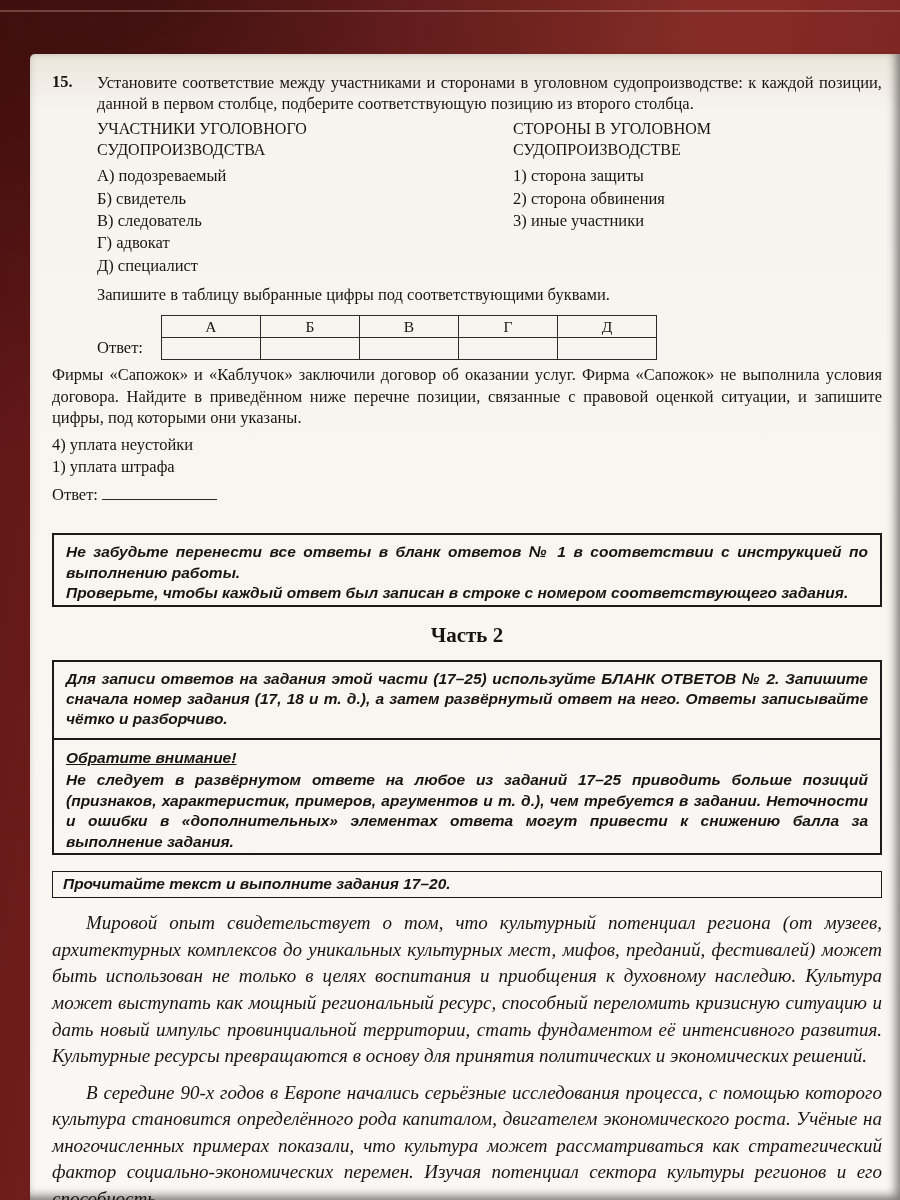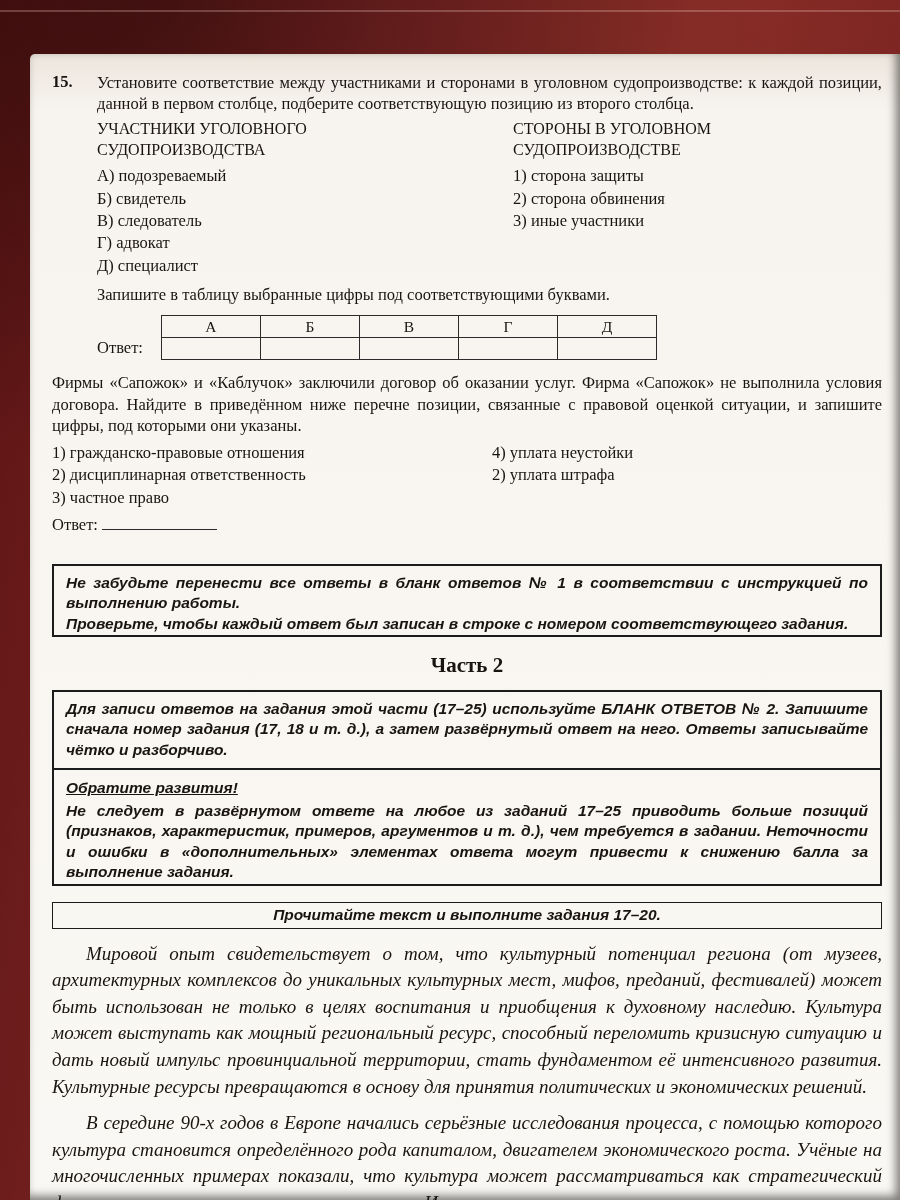--- a/index.html
+++ b/index.html
@@ -22,21 +22,21 @@
     background: rgba(255,220,210,0.25);
   }
   .page {
     position: absolute; left: 30px; top: 54px; right: 0; bottom: 0;
     background: linear-gradient(180deg, #ece5dc 0%, #f7f4ef 5%, #faf8f4 100%);
     border-top-left-radius: 5px;
     box-shadow: -4px -4px 10px rgba(0,0,0,0.5) inset;
   }
   .content { position: relative; padding: 18px 18px 0 22px; }
 
-  .question { display: flex; margin-bottom: 12px; }
+  .question { display: flex; margin-bottom: 4px; }
   .q-num { width: 45px; flex: 0 0 45px; font-weight: bold; font-size: 16.5px; }
   .q-body { flex: 1; min-width: 0; }
   .q-text { margin: 0; font-size: 16.5px; line-height: 1.28; text-align: justify; }
 
   .match-cols, .list-cols { display: flex; margin-top: 5px; justify-content: flex-end; }
   .match-col.left, .list-col.left { width: 53%; flex: 0 0 53%; }
   .match-col.right, .list-col.right { flex: 1; }
   .match-title { font-size: 16px; line-height: 1.28; max-width: 255px; margin-bottom: 5px; }
   .match-item, .option-item { font-size: 16.5px; line-height: 1.3; margin-top: 1px; }
 
@@ -68,21 +68,21 @@
   .attention { text-decoration: underline; margin-bottom: 2px !important; text-align: left !important; }
 
   .part-title {
     text-align: center; font-weight: bold; font-size: 21px;
     margin: 16px 0 6px; font-family: "Liberation Serif", serif;
   }
 
   .reading-box {
     border: 1.5px solid #1b1b1b;
     margin-top: 16px; padding: 3px 10px 4px;
-    text-align: center;
+    text-align: left;
     font-family: "Liberation Sans", sans-serif;
     font-style: italic; font-weight: bold; font-size: 15.5px;
   }
 
   .reading-para {
     margin: 10px 0 0; font-size: 19px; line-height: 1.4;
     text-align: justify; text-indent: 34px; font-style: italic;
   }
   .reading-para:first-of-type { margin-top: 12px; }
 </style>
@@ -138,45 +138,40 @@
               </div>
           </div>
         </div>
       </div>
     </div>
 
     <div class="question">
       <div class="q-body">
         <p class="q-text">Фирмы «Сапожок» и «Каблучок» заключили договор об оказании услуг. Фирма «Сапожок» не выполнила условия договора. Найдите в приведённом ниже перечне позиции, связанные с правовой оценкой ситуации, и запишите цифры, под которыми они указаны.</p>
         <div class="list-cols">
-          <div class="list-col left">
-              <div class="option-item">1) гражданско-правовые отношения</div>
-              <div class="option-item">2) дисциплинарная ответственность</div>
-              <div class="option-item">3) частное право</div>
-            </div>
           <div class="list-col right">
               <div class="option-item">4) уплата неустойки</div>
-              <div class="option-item">2) уплата штрафа</div>
+              <div class="option-item">1) уплата штрафа</div>
             </div>
         </div>
         <p class="answer-inline"><span>Ответ:</span> <span class="answer-blank"></span></p>
       </div>
     </div>
 
     <div class="notice-box">
       <p>Не забудьте перенести все ответы в бланк ответов № 1 в соответствии с инструкцией по выполнению работы.</p>
       <p>Проверьте, чтобы каждый ответ был записан в строке с номером соответствующего задания.</p>
     </div>
 
     <div class="part-title">Часть 2</div>
 
     <div class="notice-box">
       <p>Для записи ответов на задания этой части (17–25) используйте БЛАНК ОТВЕТОВ № 2. Запишите сначала номер задания (17, 18 и т. д.), а затем развёрнутый ответ на него. Ответы записывайте чётко и разборчиво.</p>
       <div class="nb-divider"></div>
-      <p class="attention">Обратите развития!</p>
+      <p class="attention">Обратите внимание!</p>
       <p>Не следует в развёрнутом ответе на любое из заданий 17–25 приводить больше позиций (признаков, характеристик, примеров, аргументов и т. д.), чем требуется в задании. Неточности и ошибки в «дополнительных» элементах ответа могут привести к снижению балла за выполнение задания.</p>
     </div>
 
     <div class="reading-box">Прочитайте текст и выполните задания 17–20.</div>
 
     <p class="reading-para">Мировой опыт свидетельствует о том, что культурный потенциал региона (от музеев, архитектурных комплексов до уникальных культурных мест, мифов, преданий, фестивалей) может быть использован не только в целях воспитания и приобщения к духовному наследию. Культура может выступать как мощный региональный ресурс, способный переломить кризисную ситуацию и дать новый импульс провинциальной территории, стать фундаментом её интенсивного развития. Культурные ресурсы превращаются в основу для принятия политических и экономических решений.</p>
     <p class="reading-para">В середине 90-х годов в Европе начались серьёзные исследования процесса, с помощью которого культура становится определённого рода капиталом, двигателем экономического роста. Учёные на многочисленных примерах показали, что культура может рассматриваться как стратегический фактор социально-экономических перемен. Изучая потенциал сектора культуры регионов и его способность</p>
 
   </div>
 </div>

